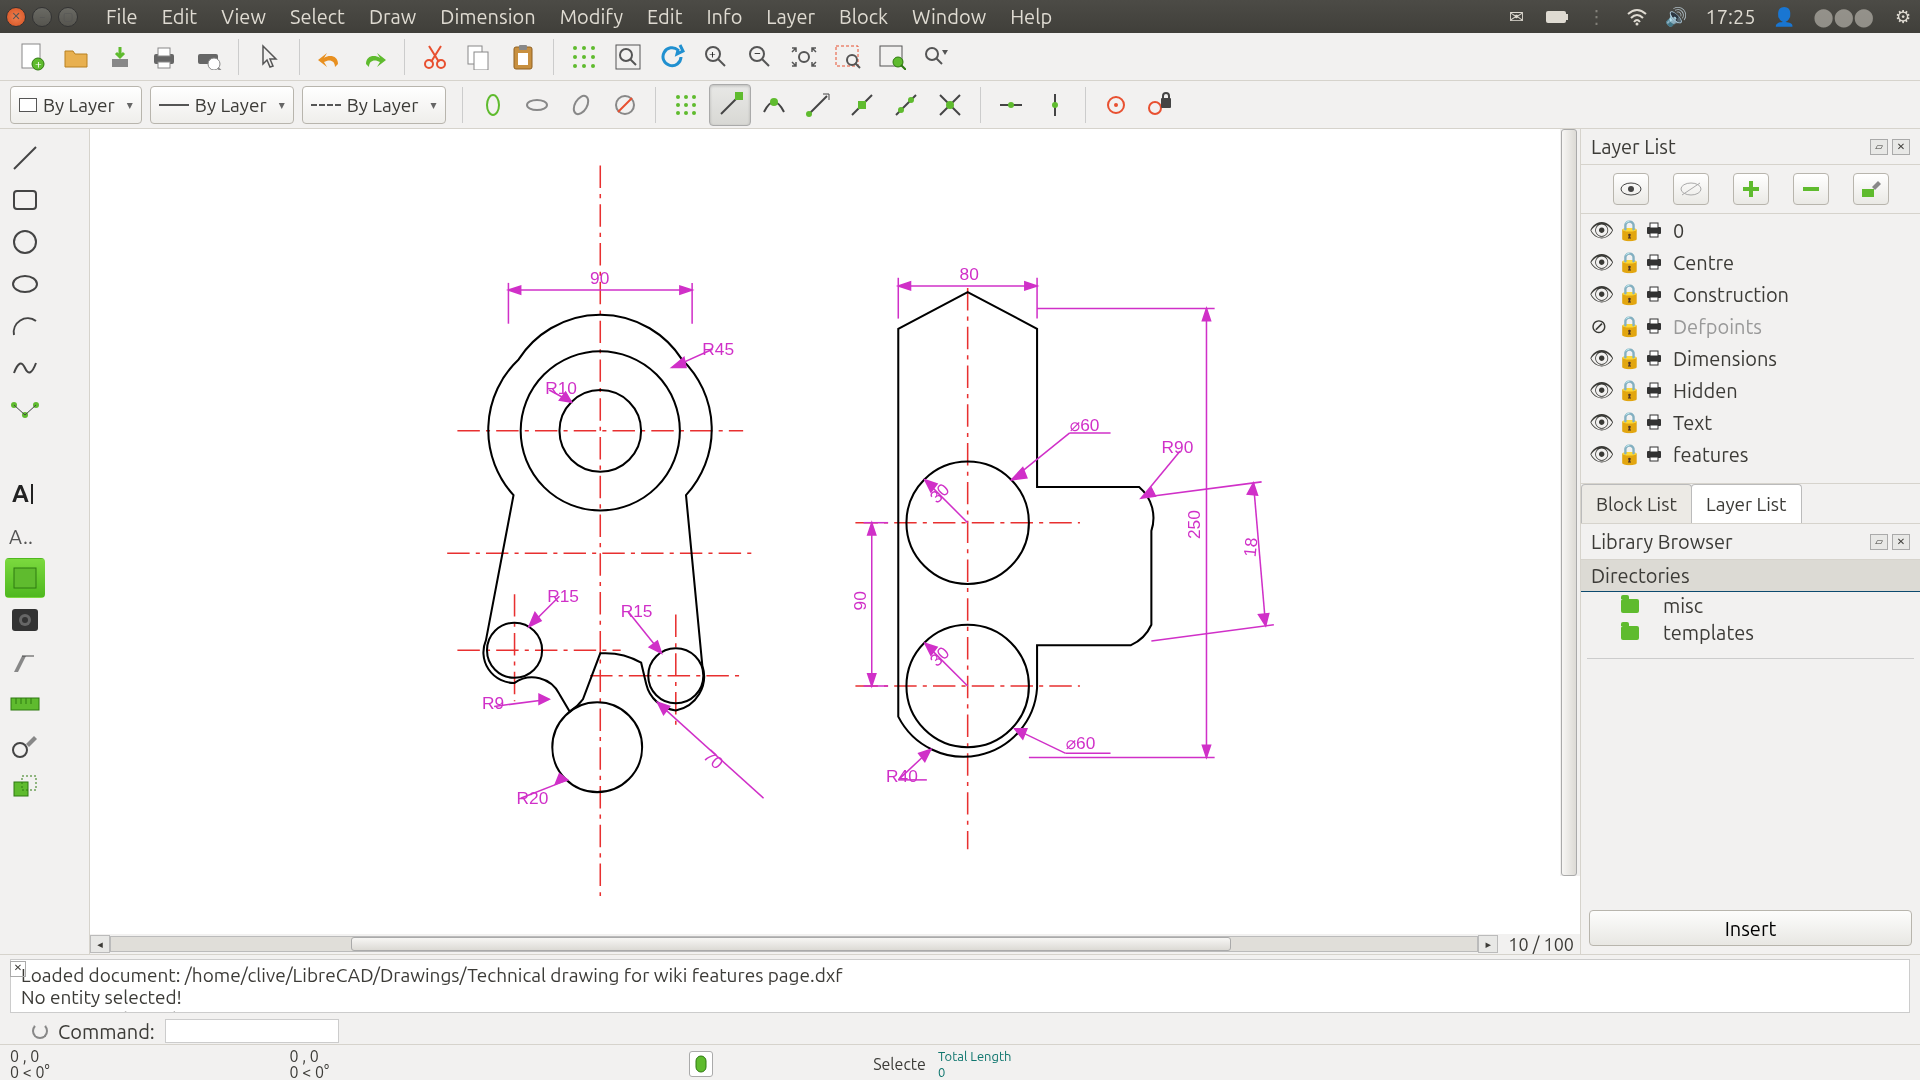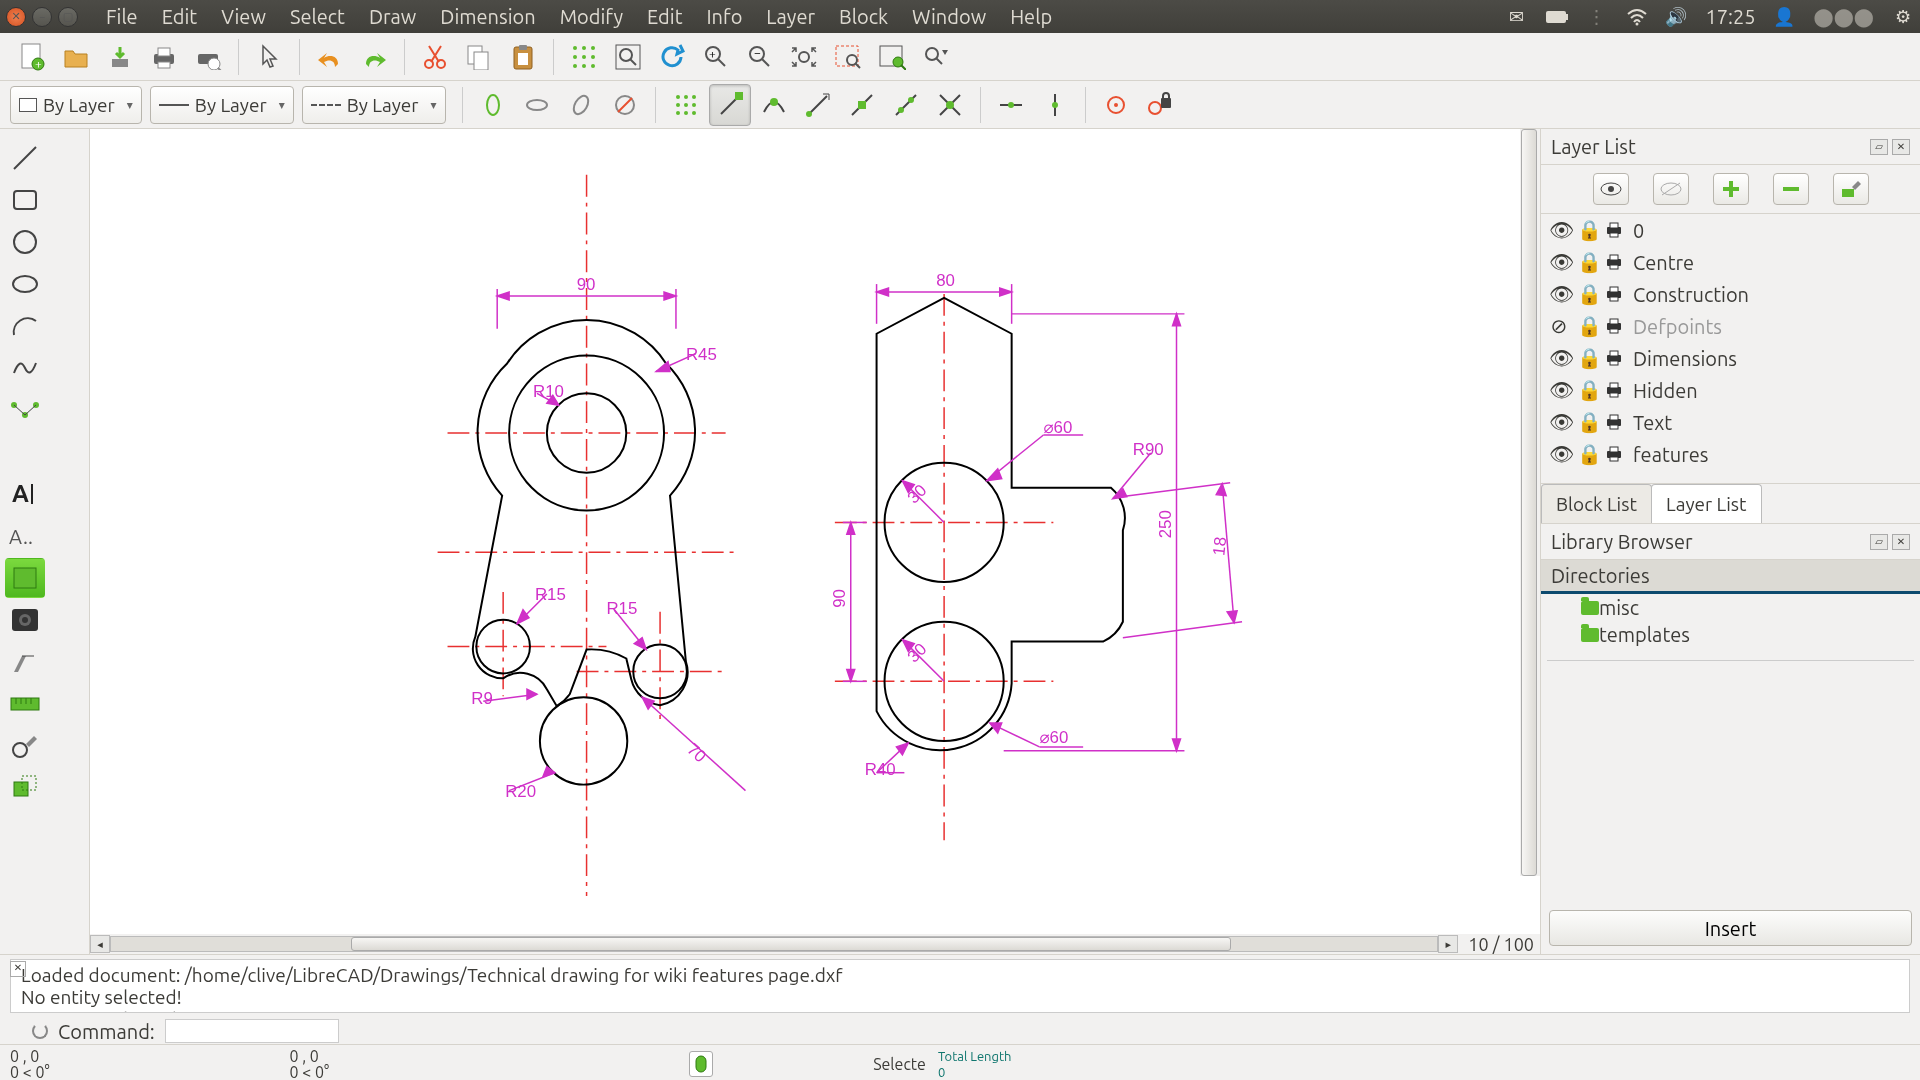--- a/index.html
+++ b/index.html
@@ -36,35 +36,35 @@
 #canvas-wrap { flex:1; display:flex; flex-direction:column; background:#fff; position:relative;gap:38px; }
 #canvas { flex:1; background:#fff; position:relative; overflow:hidden; }
 #h-scroll { height:20px; display:flex; align-items:center; background:#f2f1f0; }
 .sc-btn { width:20px; height:18px; border:1px solid #bbb; background:#e8e8e6; text-align:center; font-size:11px; line-height:16px; }
 .sc-track { flex:1; height:16px; border:1px solid #bbb; background:#e0ded9; position:relative; }
 .sc-thumb-h { position:absolute; left:240px; width:880px; height:14px; background:linear-gradient(to bottom,#f7f6f4,#dcdad5); border:1px solid #aaa; border-radius:3px; }
 #v-scroll { position:absolute; right:0; top:0; bottom:20px; width:20px; background:#f2f1f0; }
 .sc-thumb-v { position:absolute; top:0; left:1px; width:16px; height:100%; background:linear-gradient(to right,#f7f6f4,#dcdad5); border:1px solid #aaa; border-radius:3px; }
 #zoom-lbl { margin-left:10px; font-size:18px; padding-right:6px; }
 
-#right { width:380px; background:#f2f1f0; border-left:1px solid #d6d3cc; display:flex; flex-direction:column; }
+#right { width:340px; background:#f2f1f0; border-left:1px solid #d6d3cc; display:flex; flex-direction:column; }
 .panel-hdr { padding:6px 10px; font-size:20px; border-bottom:1px solid #d6d3cc; display:flex; align-items:center; }
 .panel-hdr .pbtns { margin-left:auto; display:flex; gap:4px; }
 .pb { width:18px; height:16px; border:1px solid #aaa; background:#e8e8e6; font-size:10px; text-align:center; line-height:14px; }
 .layer-tools { display:flex; gap:24px; justify-content:center; padding:8px 0; border-bottom:1px solid #d6d3cc; }
 .lt-btn { width:36px; height:32px; border:1px solid #b8b5ad; border-radius:4px; background:linear-gradient(to bottom,#fff,#eae9e5); display:flex; align-items:center; justify-content:center; }
 #layer-scroll { flex:0 0 270px; overflow:hidden; border-bottom:1px solid #d6d3cc; position:relative; }
 .layer-row { display:flex; align-items:center; padding:4px 8px; gap:8px; font-size:20px; }
 .l-eye,.l-lock,.l-print { width:20px; text-align:center; color:#3a3a36; }
 .l-print svg { vertical-align:middle; }
 .tabs { display:flex; border-bottom:1px solid #d6d3cc; }
 .tab { padding:8px 14px; border:1px solid #bbb; border-bottom:none; background:#eceae5; font-size:19px; border-radius:4px 4px 0 0; margin-right:-1px; }
 .tab.active { background:#fff; }
-#dir-hdr { background:#dcdad4; padding:4px 10px; font-size:20px; border-bottom:3px solid #0c4a6e; }
-.dir-row { padding:2px 10px 2px 40px; font-size:20px; display:flex; align-items:center; gap:0; }
+#dir-hdr { background:#dcdad4; padding:4px 10px; font-size:20px; border-bottom:1px solid #0c4a6e; }
+.dir-row { padding:2px 10px 2px 40px; font-size:20px; display:flex; align-items:center; gap:24px; }
 .folder-ic { width:18px; height:14px; background:#5fbb2e; border-radius:2px; position:relative; }
 .folder-ic::before { content:""; position:absolute; top:-4px; left:0; width:8px; height:4px; background:#5fbb2e; border-radius:2px 2px 0 0; }
 #insert-btn { margin:8px; height:36px; border:1px solid #b8b5ad; border-radius:4px; background:linear-gradient(to bottom,#fdfdfc,#e8e7e3); font-size:20px; }
 
 
 #cmd-area { height:90px; background:#f2f1f0; padding:4px 10px; border-top:1px solid #d6d3cc; }
 .cmd-log { background:#fff; border:1px solid #ccc; padding:4px 10px; font-size:19px; height:54px; overflow:hidden; }
 .log-x { position:absolute; margin-top:2px; width:16px; height:16px; border:1px solid #aaa; font-size:10px; text-align:center; }
 #cmd-line { margin-top:6px; display:flex; align-items:center; gap:10px; padding-left:22px; font-size:20px; }
 #cmd-input { flex:0 0 80px; height:24px; border:1px solid #ccc; background:#fff; }

